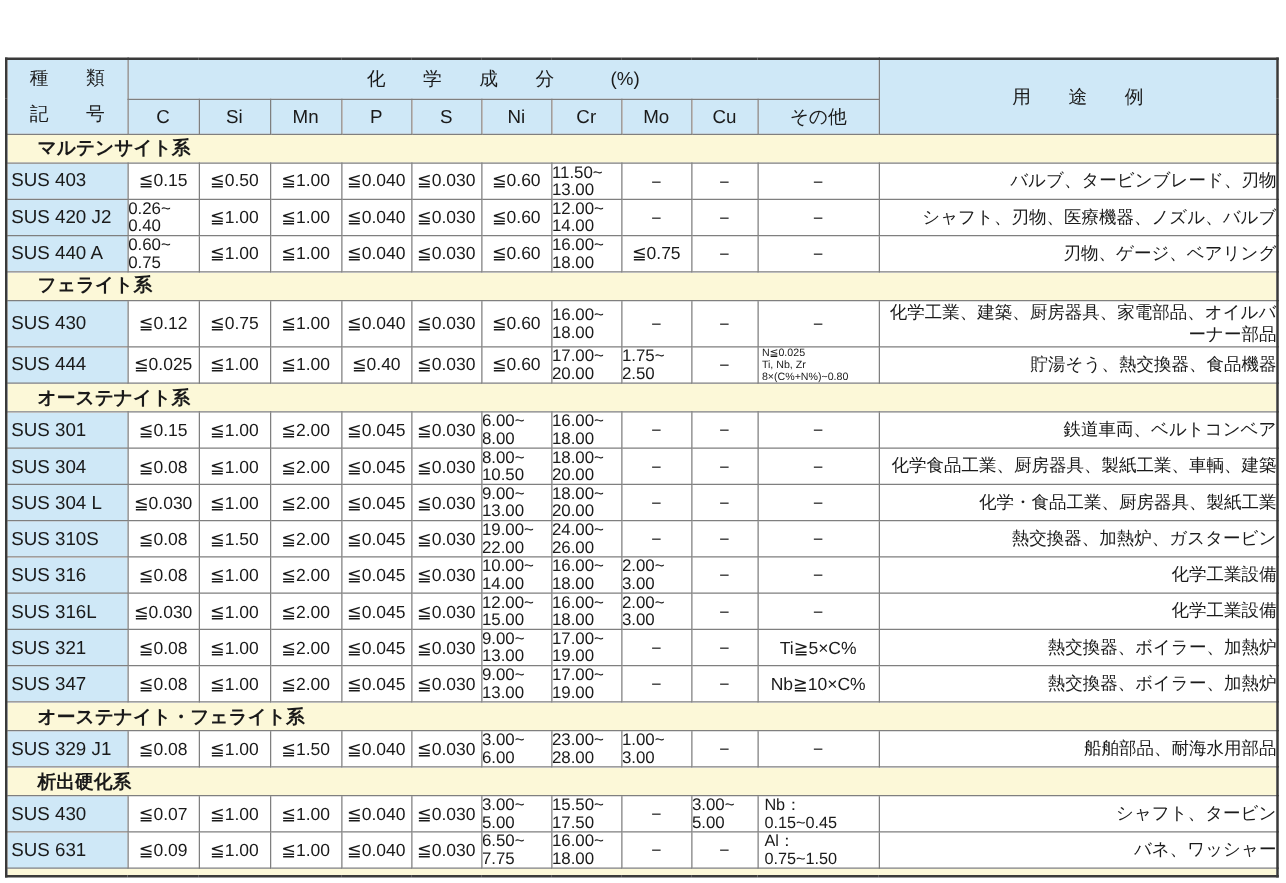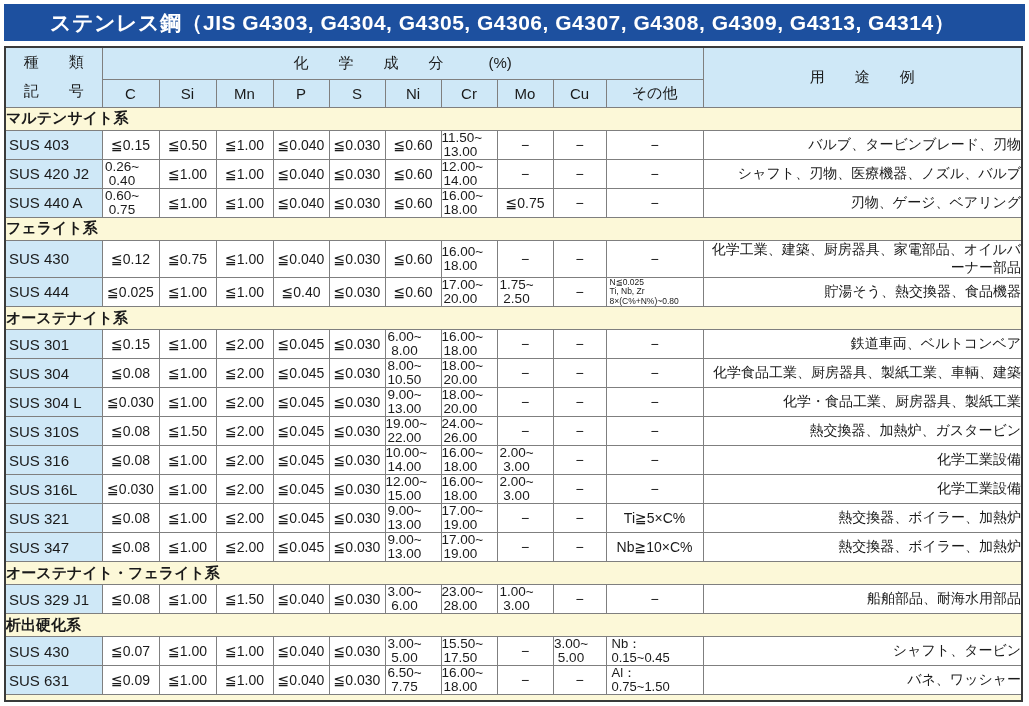--- a/index.html
+++ b/index.html
@@ -9,37 +9,34 @@
     color:#ffffff;display:flex;align-items:center;box-sizing:border-box;padding-left:46px;
     font-size:21px;font-weight:bold;letter-spacing:0.5px;}
   table.spec{position:absolute;left:4px;top:46px;width:1018px;border-collapse:collapse;
     table-layout:fixed;border:2px solid #3a3a3a;}
   th,td{border:1px solid #7f7f7f;padding:0;color:#1a1a1a;overflow:hidden;box-sizing:border-box;}
   thead th{background:#cfe8f7;font-weight:normal;font-size:15px;text-align:center;}
   tr.h1{height:32px;} tr.h2{height:28px;}
   th.type-th{vertical-align:middle;}
   .type-wrap{display:flex;flex-direction:column;justify-content:space-around;height:58px;}
   td.section{background:#fcf8d8;font-weight:bold;font-size:15px;text-align:left;
-    padding-left:0;height:23px;}
+    padding-left:24px;height:23px;}
   tr.data{height:29px;}
   td.grade{background:#cfe8f7;text-align:left;padding-left:3px;font-size:15px;}
   td.c{text-align:center;font-size:14px;}
-  td.range{text-align:center;padding-right:17px;font-size:13.5px;line-height:14px;white-space:pre-line;}
+  td.range{text-align:left;padding-right:17px;font-size:13.5px;line-height:14px;white-space:pre-line;}
   td.left2{text-align:left;padding-left:5px;font-size:13px;line-height:14px;white-space:pre-line;}
   td.tiny{text-align:left;padding-left:3px;font-size:8.5px;line-height:9.5px;white-space:pre-line;margin-top:42px;}
   td.usage{text-align:right;padding-left:0;font-size:14px;}
   td.strip{background:#fcf8d8;height:6px;border-top:1px solid #7f7f7f;}
 </style>
 </head>
 <body>
 
 <div class="page">
-  <div class="title-bar">
-    <span>ステンレス鋼（JIS G4303, G4304, G4305, G4306, G4307, G4308, G4309, G4313, G4314）</span>
-  </div>
 
   <table class="spec">
     <colgroup>
       <col style="width:97px">
         <col style="width:57px">
         <col style="width:57px">
       <col style="width:57px">
         <col style="width:56px">
         <col style="width:56px">
       <col style="width:56px">

